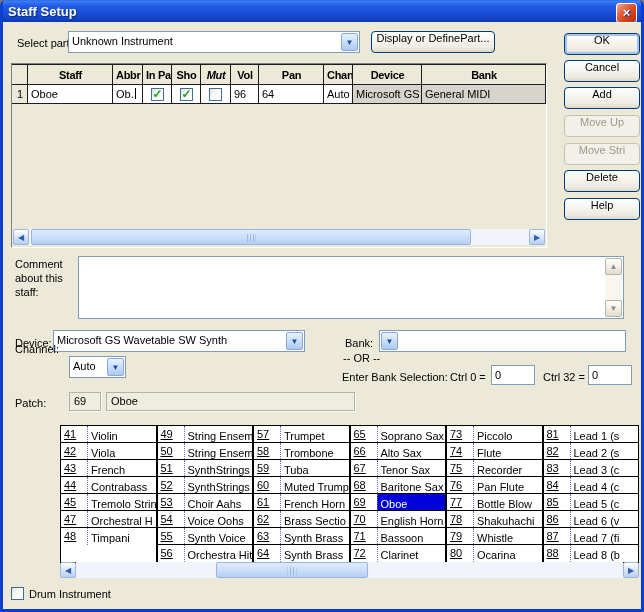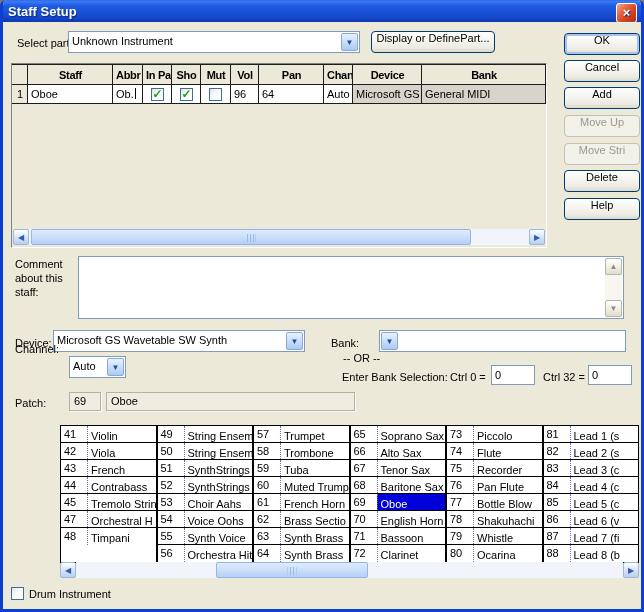--- a/index.html
+++ b/index.html
@@ -52,21 +52,21 @@
     background:#ECE9D8;border:1px solid;border-color:#808080 #FFFFFF #FFFFFF #808080;}
   .trow{display:flex;}
   .tcell{box-sizing:border-box;border-right:1px solid #1C1C1C;border-bottom:1px solid #1C1C1C;
     padding:3px 2px 0 3px;overflow:hidden;white-space:nowrap;}
   .thead .tcell{font-weight:bold;text-align:center;background:#ECE9D8;border-top:1px solid #1C1C1C;
     height:21px;letter-spacing:-0.3px;padding-top:4px;}
   .tdata .tcell{background:#fff;height:19px;}
   .tdata .tc-num{background:#ECE9D8;text-align:center;}
   .tcell.gray{background:#D8D4CB;}
   .tc-num{width:16px;}.tc-staff{width:85px;}.tc-abbr{width:30px;}.tc-inpa{width:29px;}
-  .tc-sho{width:29px;}.tc-mut{width:30px;}.tc-vol{width:28px;}.tc-pan{width:65px;}
+  .tc-sho{width:29px;}.tc-mut{width:30px;font-style:italic;}.tc-vol{width:28px;}.tc-pan{width:65px;}
   .tc-chan{width:29px;}.tc-dev{width:69px;}.tc-bank{flex:1;}
   .cbcell{display:flex;align-items:center;justify-content:center;padding:0;}
   .caret{display:inline-block;width:1px;height:11px;background:#000;vertical-align:-1px;margin-left:1px;}
 
   
   .checkbox{width:13px;height:13px;box-sizing:border-box;border:1px solid #3C6E9F;position:relative;
     background:linear-gradient(135deg,#DEDFD9 0%,#F6F7F3 35%,#FFFFFF 70%);}
   .checkbox.checked::after{content:"✓";position:absolute;left:1px;top:-2px;
     color:var(--check,#17A317);font-weight:bold;font-size:12px;}
 
@@ -93,21 +93,21 @@
   .ro-field{position:absolute;box-sizing:border-box;height:19px;border:1px solid #B5B2A5;
     background:#EFEDE0;box-shadow:1px 1px 0 #FBFAF5;padding:2px 0 0 4px;}
 
   
   .igrid{position:absolute;left:57px;top:425px;width:579px;height:138px;box-sizing:border-box;
     border:1px solid #000;background:#fff;display:flex;}
   .gcol{flex:1;display:flex;flex-direction:column;min-width:0;}
   .gcol + .gcol{border-left:2px solid #000;}
   .grow{height:17px;box-sizing:border-box;border-bottom:1px solid #000;display:flex;cursor:pointer;}
   .grow:last-child{border-bottom:none;}
-  .gnum{width:26px;box-sizing:border-box;padding:2px 0 0 3px;overflow:hidden;}
+  .gnum{width:26px;box-sizing:border-box;padding:2px 0 0 3px;overflow:hidden;text-decoration:underline;}
   .gname{flex:1;box-sizing:border-box;border-left:1px dotted #6A6AD0;padding:4px 0 0 3px;
     overflow:hidden;white-space:nowrap;}
   .gname.selected{background:var(--sel,#0000D8);color:#fff;}
 </style>
 </head>
 <body>
 
 <div class="window">
   <div class="titlebar">
     <span>Staff Setup</span>
@@ -200,21 +200,21 @@
         <div class="spacer"></div>
         <div class="sb-btn">▼</div>
       </div>
     </div>
 
     <div class="lbl" style="left:12px;top:315px;">Device:</div>
     <div class="combo" style="left:50px;top:308px;width:252px;">
       <div class="txt">Microsoft GS Wavetable SW Synth</div>
       <div class="arrow">▼</div>
     </div>
-    <div class="lbl" style="left:328px;top:315px;">Bank:</div>
+    <div class="lbl" style="left:342px;top:315px;">Bank:</div>
     <div class="combo" style="left:376px;top:308px;width:247px;">
       <div class="arrow">▼</div>
     </div>
 
     <div class="lbl" style="left:12px;top:321px;">Channel:</div>
     <div class="combo" style="left:66px;top:334px;width:57px;">
       <div class="txt">Auto</div>
       <div class="arrow">▼</div>
     </div>
     <div class="lbl" style="left:340px;top:330px;">-- OR --</div>

